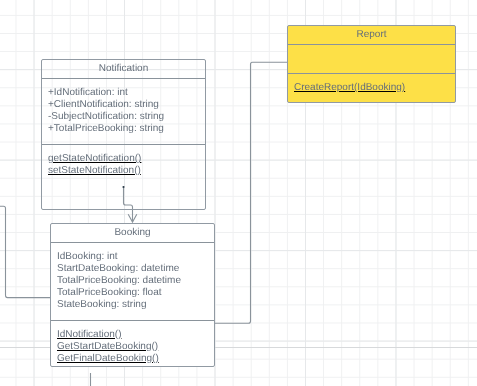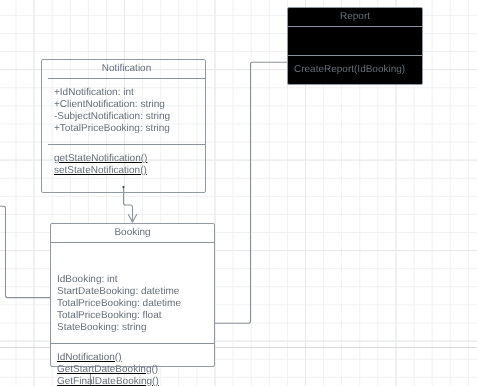--- a/index.html
+++ b/index.html
@@ -38,45 +38,45 @@
     <g fill="none" stroke="#8a939b" stroke-width="1.1">
       <path d="M123.5,186 L123.5,203 Q123.5,205 125.5,205 L130.5,205 Q132.5,205 132.5,207 L132.5,222"></path>
       <path d="M287.5,62.3 L252.5,62.3 Q250.5,62.3 250.5,64.3 L250.5,321.3 Q250.5,323.3 248.5,323.3 L214.5,323.3"></path>
       <path d="M-6,206.3 L3.5,206.3 Q5.5,206.3 5.5,208.3 L5.5,295.6 Q5.5,297.6 7.5,297.6 L50.5,297.6"></path>
       <path d="M90.5,373 L90.5,391"></path>
     </g>
     <path d="M128.2,214.2 L132.5,222 L136.8,214.2" fill="none" stroke="#8a939b" stroke-width="1.1"></path>
     <circle cx="123.5" cy="187" r="1.05" fill="#2e3c4a" stroke="none"></circle>
   </svg>
 
-  <div class="umlbox" style="left:41px;top:59px;width:165px;height:134px;padding-left:6px;">
+  <div class="umlbox" style="left:41px;top:59px;width:165px;height:151px;">
     <div class="sec sec-title">Notification</div>
     <div class="sec sec-body" style="height:66.6px;">
         <div class="row">+IdNotification: int</div>
         <div class="row">+ClientNotification: string</div>
         <div class="row">-SubjectNotification: string</div>
         <div class="row">+TotalPriceBooking: string</div>
       </div>
     <div class="sec sec-last">
         <div class="row">getStateNotification()</div>
         <div class="row">setStateNotification()</div>
       </div>
   </div>
 
-  <div class="umlbox" style="left:287px;top:7px;width:136px;height:78px;background:#000000;">
+  <div class="umlbox" style="left:287px;top:25px;width:169px;height:78px;background:#fde047;">
     <div class="sec sec-title">Report</div>
     <div class="sec sec-body" style="height:29.5px;"></div>
     <div class="sec sec-last">
         <div class="row">CreateReport(IdBooking)</div>
       </div>
   </div>
 
   <div class="umlbox" style="left:50px;top:223px;width:165px;height:144px;background:#ffffff;">
     <div class="sec sec-title">Booking</div>
-    <div class="sec sec-body" style="height:78px;margin-top:23px;">
+    <div class="sec sec-body" style="height:78px;">
         <div class="row">IdBooking: int</div>
         <div class="row">StartDateBooking: datetime</div>
         <div class="row">TotalPriceBooking: datetime</div>
         <div class="row">TotalPriceBooking: float</div>
         <div class="row">StateBooking: string</div>
       </div>
     <div class="sec sec-last">
         <div class="row">IdNotification()</div>
         <div class="row">GetStartDateBooking()</div>
         <div class="row">GetFinalDateBooking()</div>

